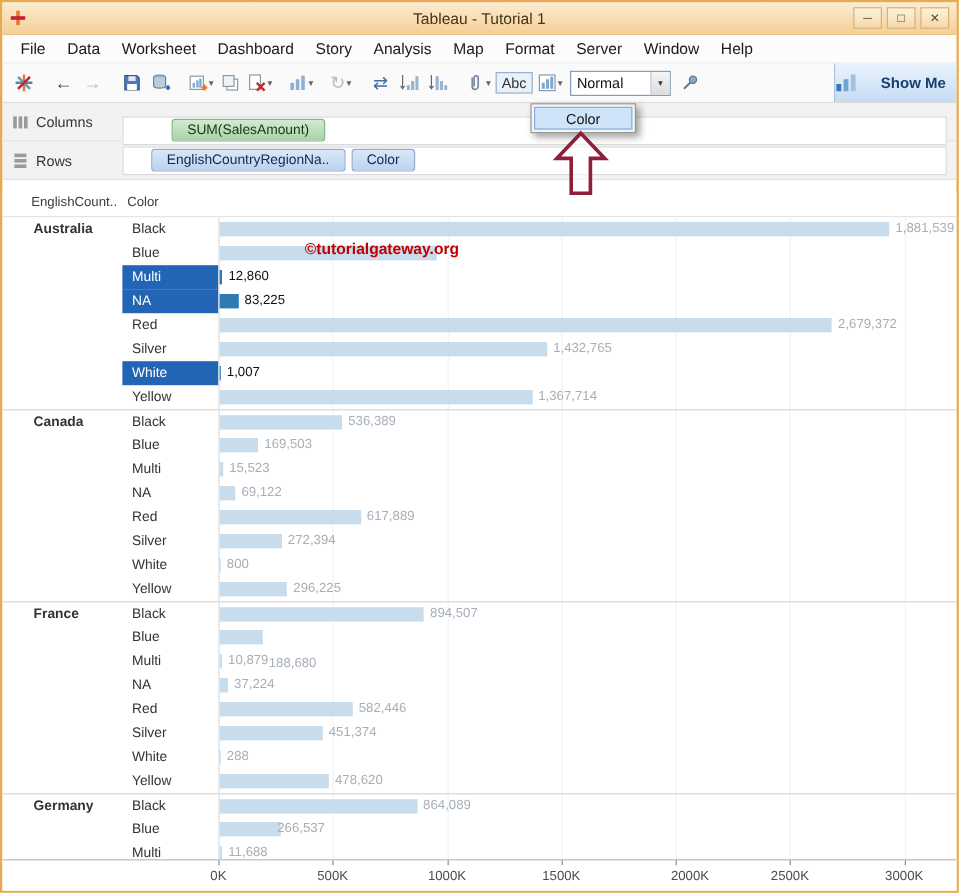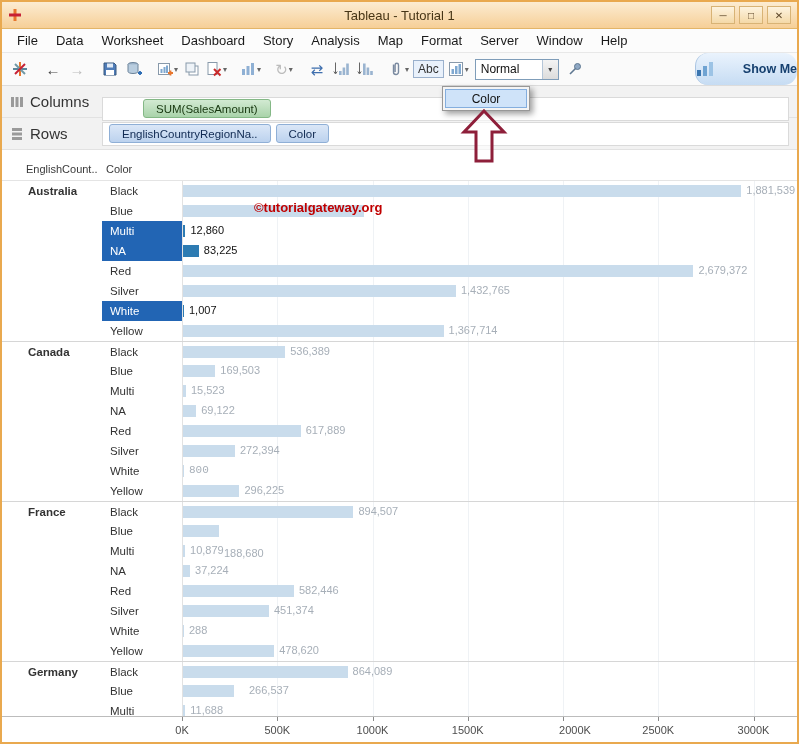--- a/index.html
+++ b/index.html
@@ -22,33 +22,33 @@
   .tb-btn svg { display:block; }
   .glyph { font-size:15px; line-height:1; }
   .glyph.gray { color:#bcbcbc; }
   .glyph.blue { color:#3f6fae; }
   .tb-caret { font-size:8px; color:#666; margin-left:1px; align-self:center; }
   .tb-sep { width:9px; }
   .abc { font-size:12px; color:#333; border:1px solid #9ab0cc; background:#e9f1fb; padding:1px 4px; line-height:1.2; }
   .fit-combo { width:84px; height:21px; border:1px solid #7f9db9; background:#fff; font-size:12px; display:flex; align-items:center; margin:0 4px; }
   .fit-combo .val { flex:1; padding-left:5px; color:#111; }
   .fit-combo .dd { width:16px; height:100%; background:linear-gradient(#f4f4f4,#dcdcdc); border-left:1px solid #b5c6d8; display:flex; align-items:center; justify-content:center; font-size:8px; color:#444; }
-  .show-me { margin-left:auto; height:100%; width:102px; background:linear-gradient(#eaf3fd,#c6dcf3); border-left:1px solid #a9c4e2; display:flex; align-items:center; justify-content:space-between; gap:2px;border-radius:13px; }
+  .show-me { margin-left:auto; height:100%; width:102px; background:linear-gradient(#eaf3fd,#c6dcf3); border-left:1px solid #a9c4e2; display:flex; align-items:center; justify-content:flex-start; gap:20px; }
   .show-me-label { font-size:12.5px; font-weight:bold; color:#16406f; }
 
   
   .dropdown { position:absolute; left:440px; top:84px; width:88px; background:#f4f4f4; border:1px solid #979797; padding:2px; box-shadow:3px 3px 6px rgba(0,0,0,.38); z-index:60; }
   .dropdown-item { height:19px; background:#cfe3f9; border:1px solid #84aede; display:flex; align-items:center; justify-content:center; font-size:12px; color:#111; }
   .annot-arrow { position:absolute; left:456px; top:106px; z-index:61; }
 
   
   .shelf { height:32px; display:flex; align-items:center; background:#f2f2f2; border-bottom:1px solid #e2e2e2; padding-left:8px; }
   .shelf-head { display:flex; align-items:center; gap:6px; width:92px; flex:none; }
-  .shelf-title { font-size:15px; color:#333; }
-  .shelf-tray { flex:1; height:24px; margin-right:8px; background:#fff; border:1px solid #dadada; display:flex; align-items:center; padding-left:6px; }
+  .shelf-title { font-size:12px; color:#333; }
+  .shelf-tray { flex:1; height:24px; margin-right:8px; background:#fff; border:1px solid #dadada; display:flex; align-items:center; padding-left:23px; }
   .shelf-tray.columns { padding-left:40px;margin-top:14px; }
   .pill { height:19px; border-radius:3px; display:flex; align-items:center; padding:0 12px; font-size:11.5px; margin-right:5px; white-space:nowrap; }
   .pill.green { background:linear-gradient(#d2ead2,#a9d3aa); border:1px solid #84b886; color:#17370f; }
   .pill.blue { background:linear-gradient(#dbe7f7,#bcd2ee); border:1px solid #8fafd6; color:#102a52; }
 
   
   #chart { position:absolute; left:0; top:158px; width:799px; height:586px; background:#fff; }
   #chart-header { position:absolute; top:0; left:0; height:20px; width:100%; }
   #chart-header .hdr { position:absolute; top:3px; font-size:11px; color:#3a3a3a; }
   .h-country { left:24px; }
@@ -398,21 +398,21 @@
           <div class="cell-plot">
             <div class="bar" style="width: 51.8911px;"></div>
             <span class="bar-label" style="left: 56.8911px;">272,394</span>
           </div>
         </div>
         <div class="chart-row">
           <div class="cell-country"></div>
           <div class="cell-color">White</div>
           <div class="cell-plot">
             <div class="bar" style="width: 1px;"></div>
-            <span class="bar-label" style="left: 6px; font-family: Liberation Mono, monospace;">800</span>
+            <span class="bar-label" style="left: 6px;">800</span>
           </div>
         </div>
         <div class="chart-row">
           <div class="cell-country"></div>
           <div class="cell-color">Yellow</div>
           <div class="cell-plot">
             <div class="bar" style="width: 56.4309px;"></div>
             <span class="bar-label" style="left: 61.4309px;">296,225</span>
           </div>
         </div>
@@ -486,21 +486,21 @@
           <div class="cell-plot">
             <div class="bar" style="width: 164.609px;"></div>
             <span class="bar-label" style="left: 169.609px;">864,089</span>
           </div>
         </div>
         <div class="chart-row">
           <div class="cell-country"></div>
           <div class="cell-color">Blue</div>
           <div class="cell-plot">
             <div class="bar" style="width: 50.7753px;"></div>
-            <span class="bar-label" style="left: 66px;">266,537</span>
+            <span class="bar-label" style="left: 48px;">266,537</span>
           </div>
         </div>
         <div class="chart-row">
           <div class="cell-country"></div>
           <div class="cell-color">Multi</div>
           <div class="cell-plot">
             <div class="bar" style="width: 2.22656px;"></div>
             <span class="bar-label" style="left: 7.22656px;">11,688</span>
           </div>
         </div>

